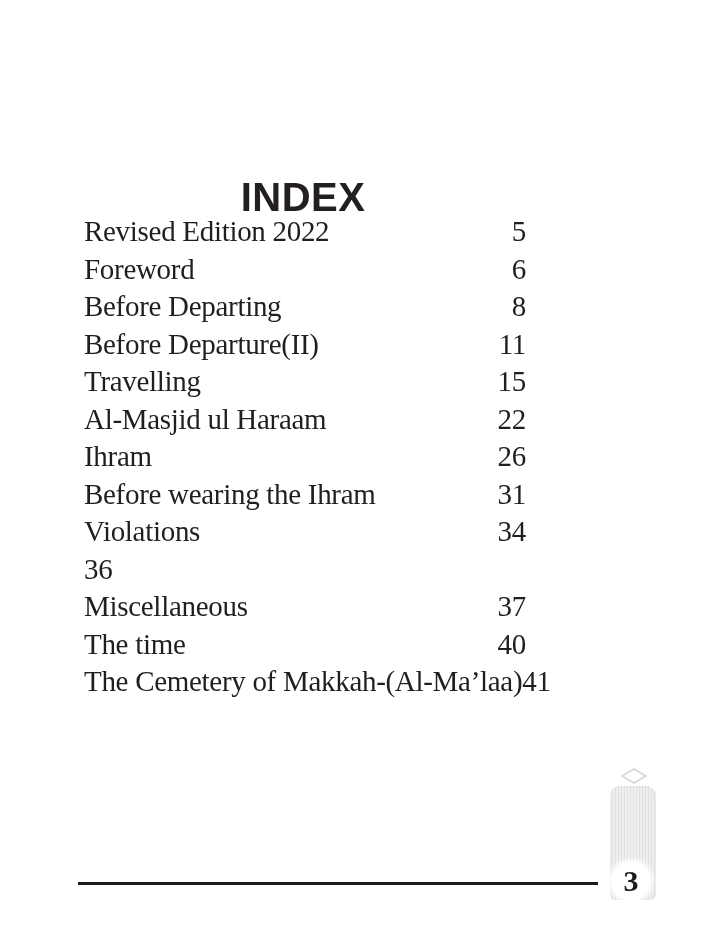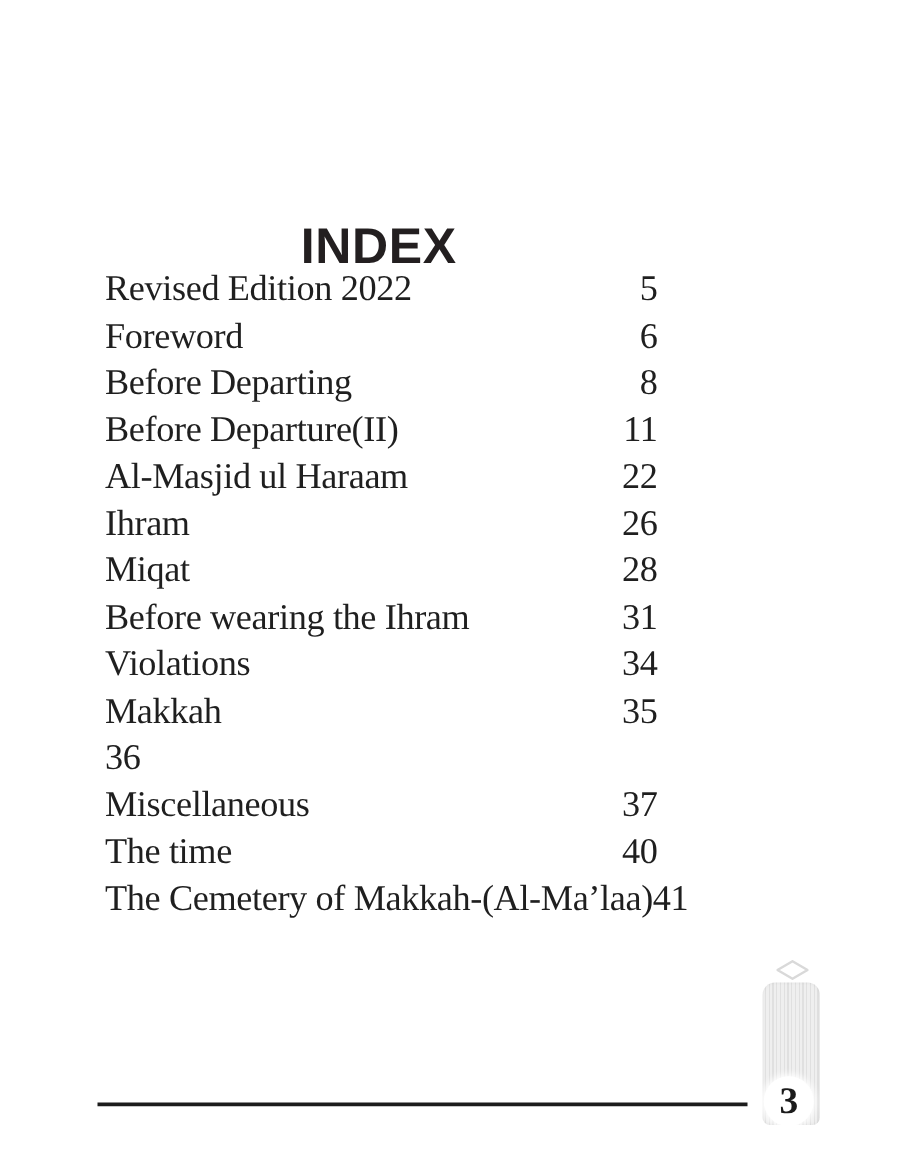--- a/index.html
+++ b/index.html
@@ -115,42 +115,38 @@
       </div>
       <div class="row">
         <span class="label">Before Departing</span>
         <span class="pnum">8</span>
       </div>
       <div class="row">
         <span class="label">Before Departure(II)</span>
         <span class="pnum">11</span>
       </div>
       <div class="row">
+        <span class="label">Travelling</span>
+        <span class="pnum">15</span>
+      </div>
+      <div class="row">
         <span class="label">Al-Masjid ul Haraam</span>
         <span class="pnum">22</span>
       </div>
       <div class="row">
         <span class="label">Ihram</span>
         <span class="pnum">26</span>
       </div>
       <div class="row">
-        <span class="label">Miqat</span>
-        <span class="pnum">28</span>
-      </div>
-      <div class="row">
         <span class="label">Before wearing the Ihram</span>
         <span class="pnum">31</span>
       </div>
       <div class="row">
         <span class="label">Violations</span>
         <span class="pnum">34</span>
-      </div>
-      <div class="row">
-        <span class="label">Makkah</span>
-        <span class="pnum">35</span>
       </div>
       <div class="row">
         <span class="pnum">36</span>
       </div>
       <div class="row">
         <span class="label">Miscellaneous</span>
         <span class="pnum">37</span>
       </div>
       <div class="row">
         <span class="label">The time</span>

